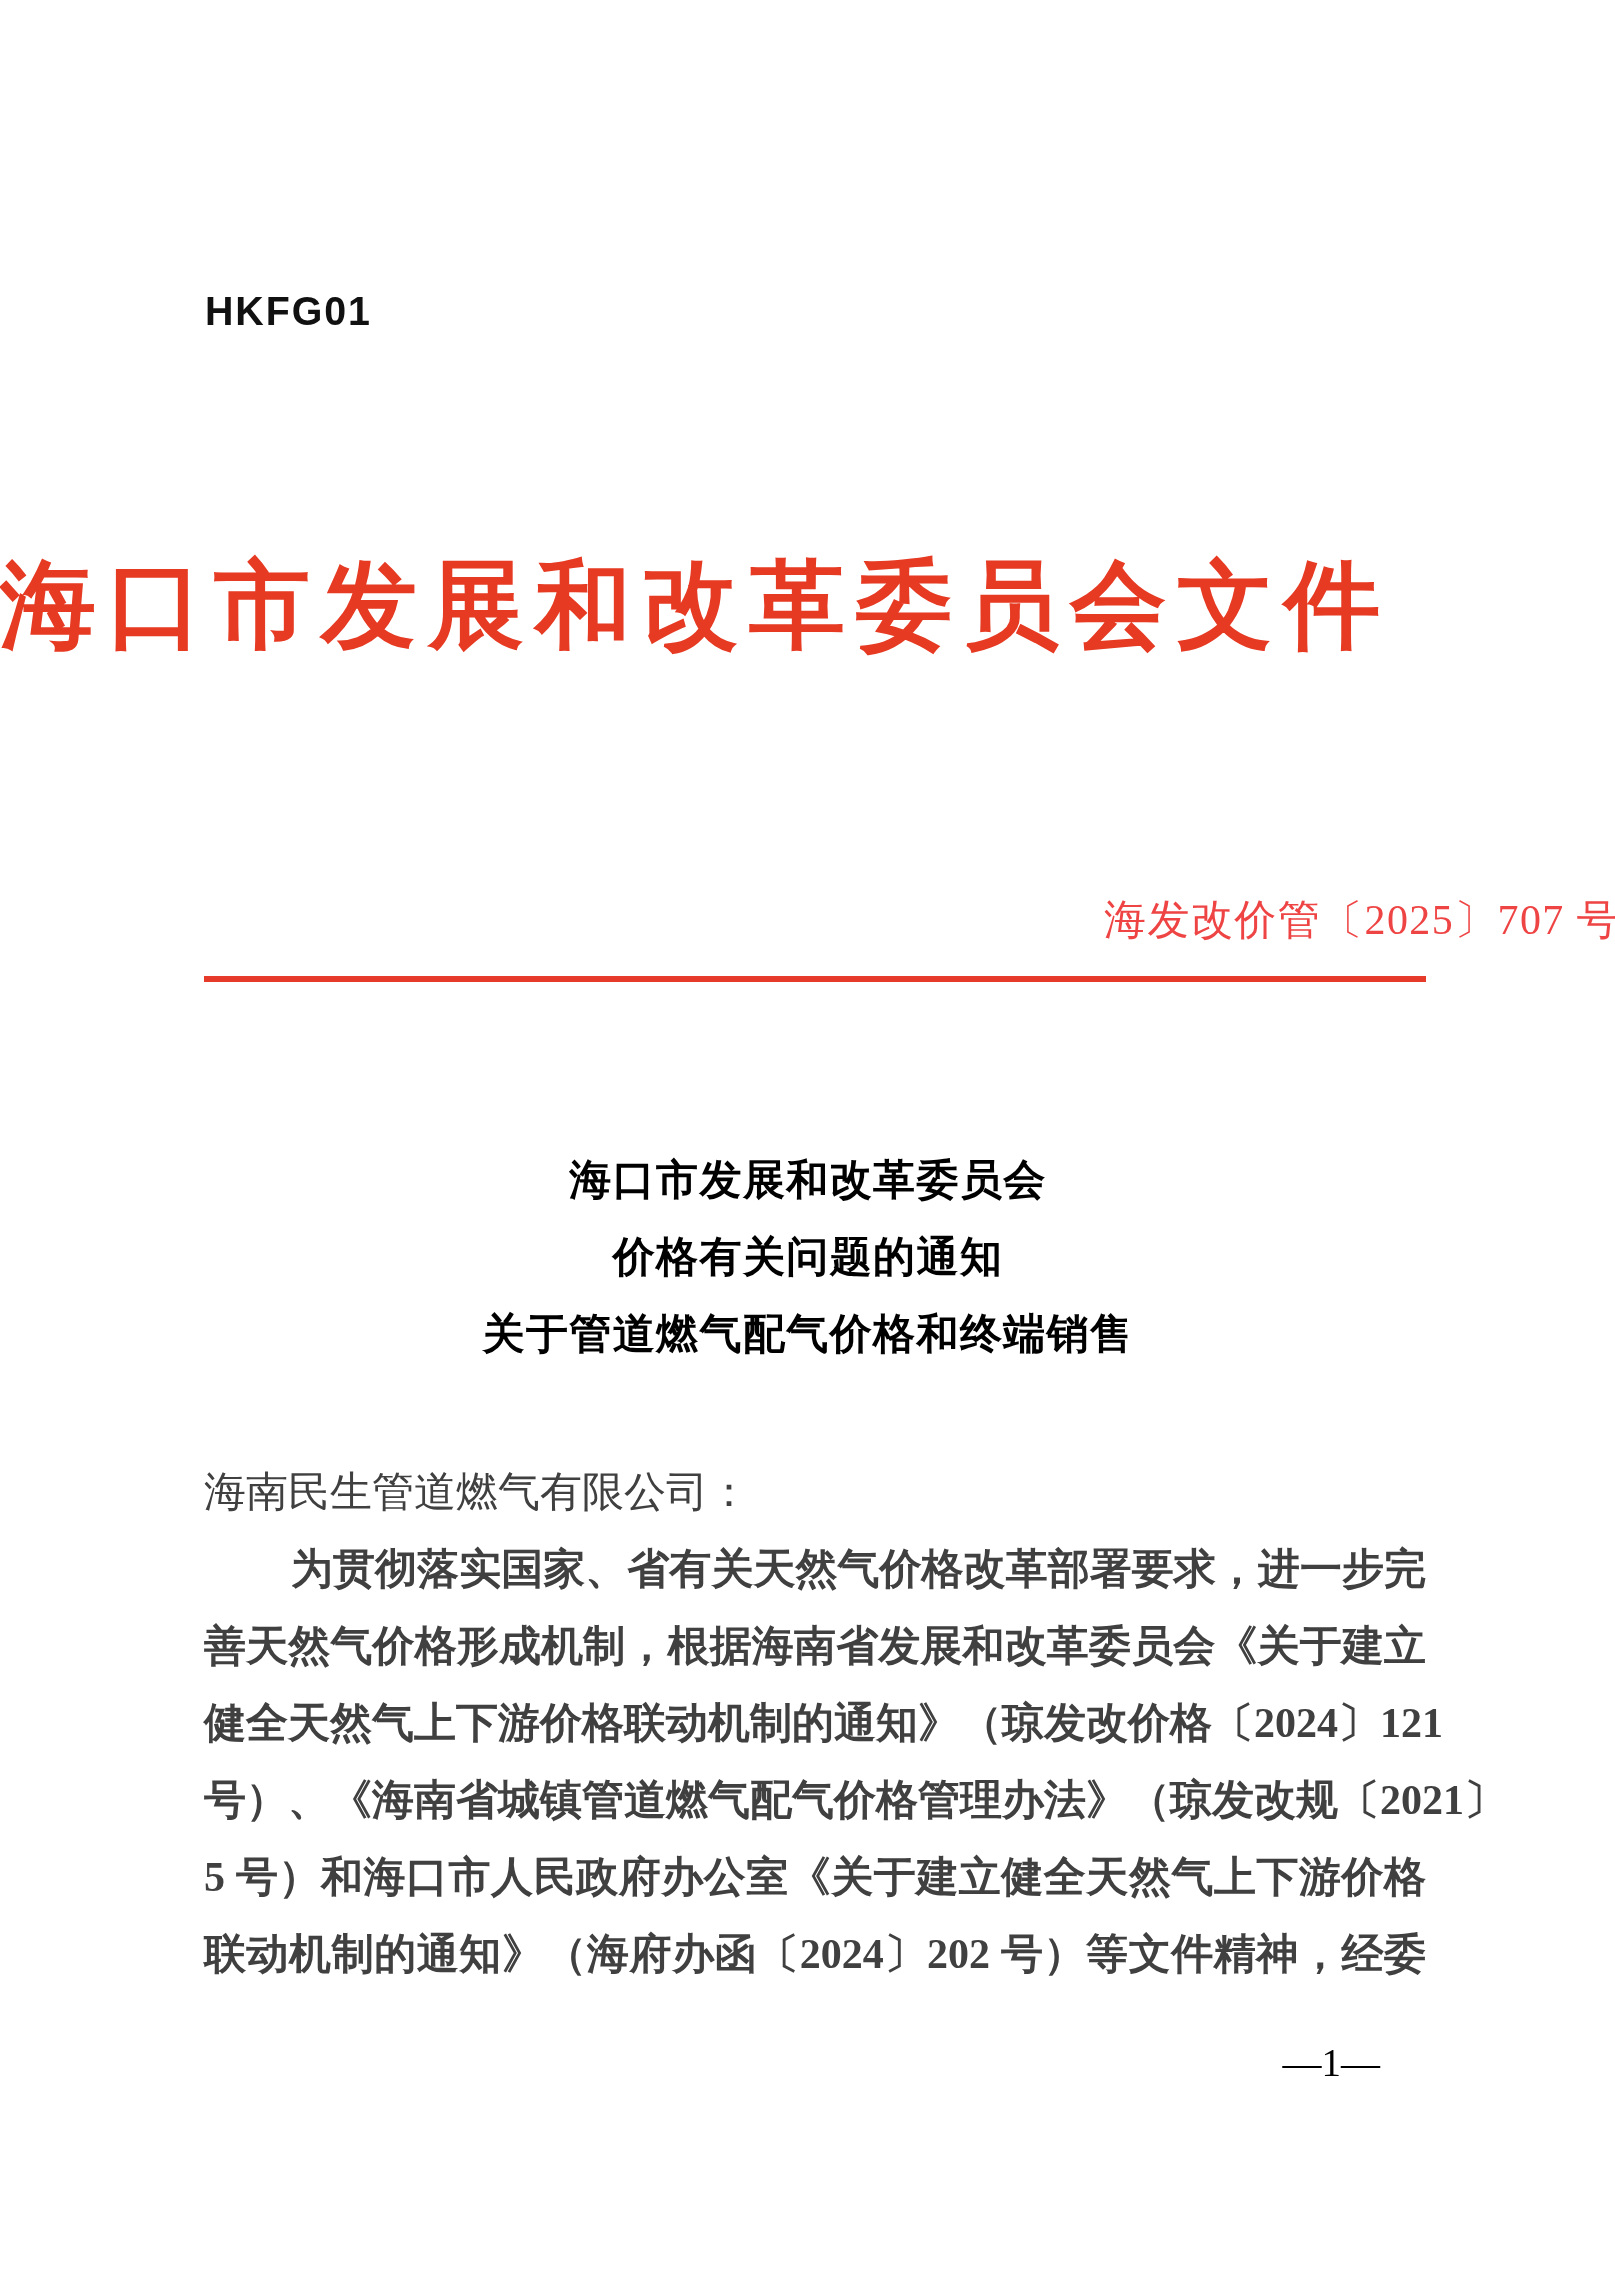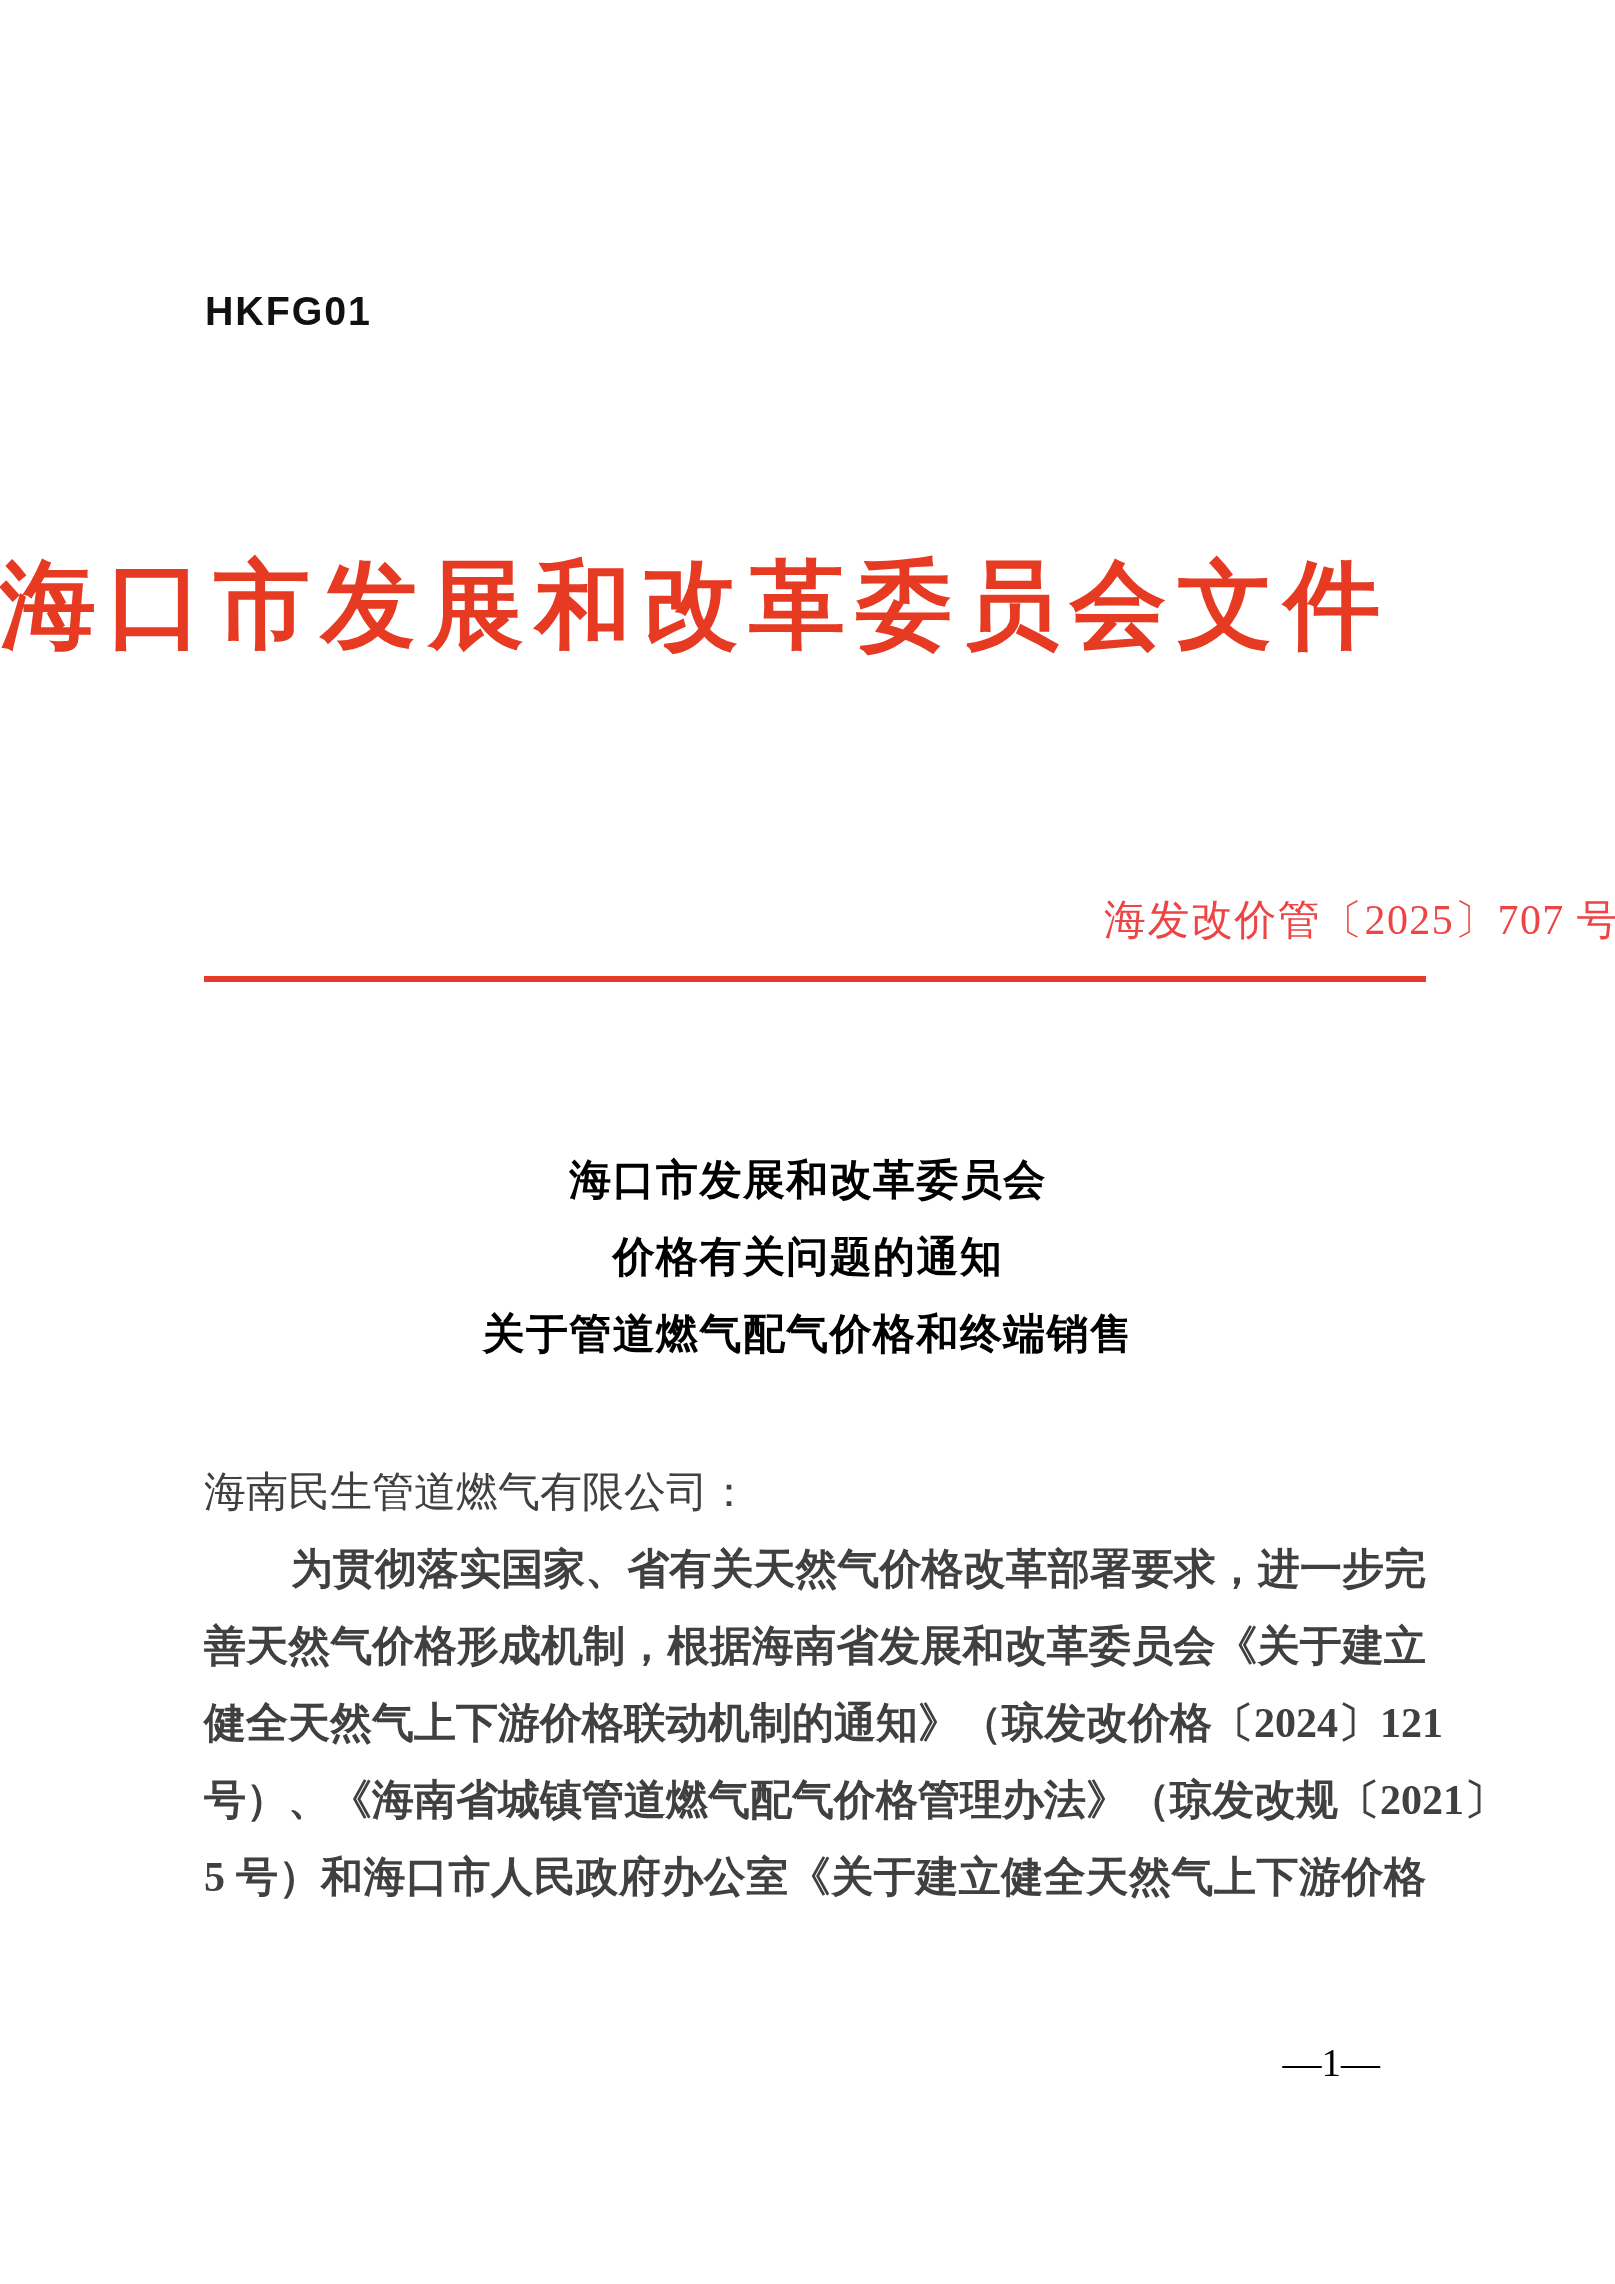--- a/index.html
+++ b/index.html
@@ -124,18 +124,19 @@
     <div>关于管道燃气配气价格和终端销售</div>
   </div>
 
   <div class="body-block">
     <div class="salutation">海南民生管道燃气有限公司：</div>
     <div class="bline indent">为贯彻落实国家、省有关天然气价格改革部署要求，进一步完</div>
     <div class="bline">善天然气价格形成机制，根据海南省发展和改革委员会《关于建立</div>
     <div class="bline">健全天然气上下游价格联动机制的通知》（琼发改价格〔2024〕121</div>
     <div class="bline">号）、《海南省城镇管道燃气配气价格管理办法》（琼发改规〔2021〕</div>
     <div class="bline">5 号）和海口市人民政府办公室《关于建立健全天然气上下游价格</div>
+    <div class="bline">联动机制的通知》（海府办函〔2024〕202 号）等文件精神，经委</div>
   </div>
 
   <div class="page-num">—1—</div>
 
 </div>
 
 
 </body></html>

